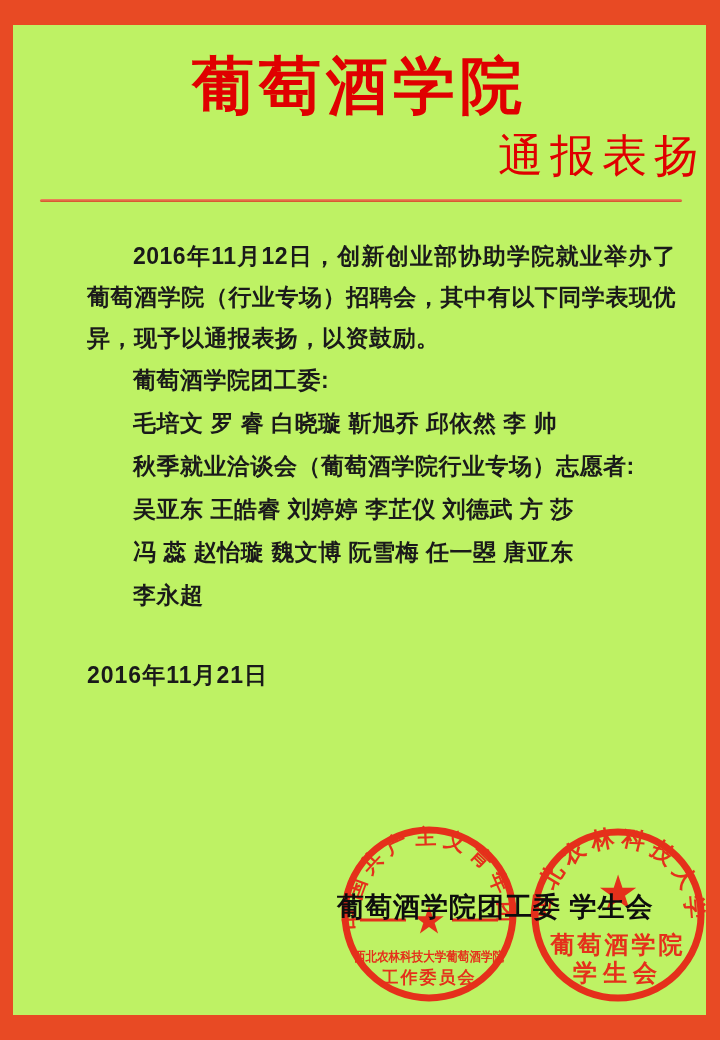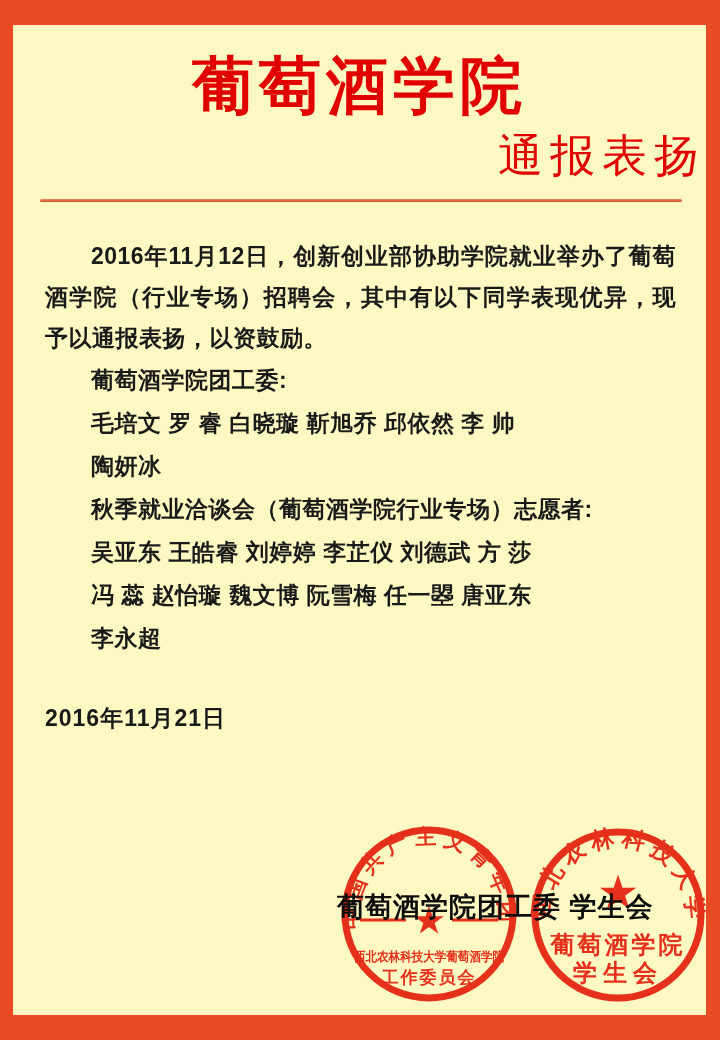--- a/index.html
+++ b/index.html
@@ -1,40 +1,40 @@
 <!DOCTYPE html>
 <html><head>
 <meta charset="utf-8">
 <style>
   html,body { margin:0; padding:0; background:#ffffff; }
   .page {
     width:720px; height:1040px; box-sizing:border-box;
     border-style:solid; border-color:#E84A24;
     border-width:25px 14px 25px 13px;
-    background:#fef9c3; position:relative; overflow:hidden;
+    background:#bef264; position:relative; overflow:hidden;
     font-family:"Liberation Sans", sans-serif;
   }
   .doc-title {
     margin:28px 0 0 0; text-align:center;
     font-size:62px; font-weight:900; color:#E00000;
     letter-spacing:5px; line-height:1.08;
   }
   .doc-subtitle {
     margin:12px 0 0 0; text-align:right;
     font-size:45px; font-weight:500; color:#E00000;
     letter-spacing:7px; line-height:1.08;
   }
   .title-rule {
     height:3px; margin:18px 24px 0 27px;
     background:linear-gradient(to bottom,#ED8A60,#D4502A);
     border-radius:2px;
   }
   .content {
     padding:34px 30px 0 32px;
-    color:#1a1a1a; font-weight:bold; font-size:23px;
+    color:#1a1a1a; font-weight:bold; font-size:23px;margin-left:42px;
   }
   .para {
     margin:0; text-indent:2em; line-height:41px;
     text-align:justify; letter-spacing:0.5px;
   }
   .bodyline {
     line-height:43px; text-indent:2em;
     white-space:pre-wrap; letter-spacing:0.5px;
   }
   .date-line {
@@ -58,21 +58,20 @@
 <div class="page">
 
   <h1 class="doc-title">葡萄酒学院</h1>
   <h2 class="doc-subtitle">通报表扬</h2>
   <div class="title-rule"></div>
 
   <div class="content">
     <p class="para">2016年11月12日，创新创业部协助学院就业举办了葡萄酒学院（行业专场）招聘会，其中有以下同学表现优异，现予以通报表扬，以资鼓励。</p>
     <div class="bodyline">葡萄酒学院团工委:</div>
     <div class="bodyline">毛培文 罗 睿 白晓璇 靳旭乔 邱依然 李 帅</div>
-    <div class="bodyline">陶妍冰</div>
     <div class="bodyline">秋季就业洽谈会（葡萄酒学院行业专场）志愿者:</div>
     <div class="bodyline">吴亚东 王皓睿 刘婷婷 李芷仪 刘德武 方 莎</div>
     <div class="bodyline">冯 蕊 赵怡璇 魏文博 阮雪梅 任一曌 唐亚东</div>
     <div class="bodyline">李永超</div>
     <div class="date-line">2016年11月21日</div>
   </div>
 
   <div class="seal-layer">
 
     <svg class="seal seal-left" width="182" height="182" viewBox="0 0 182 182">

